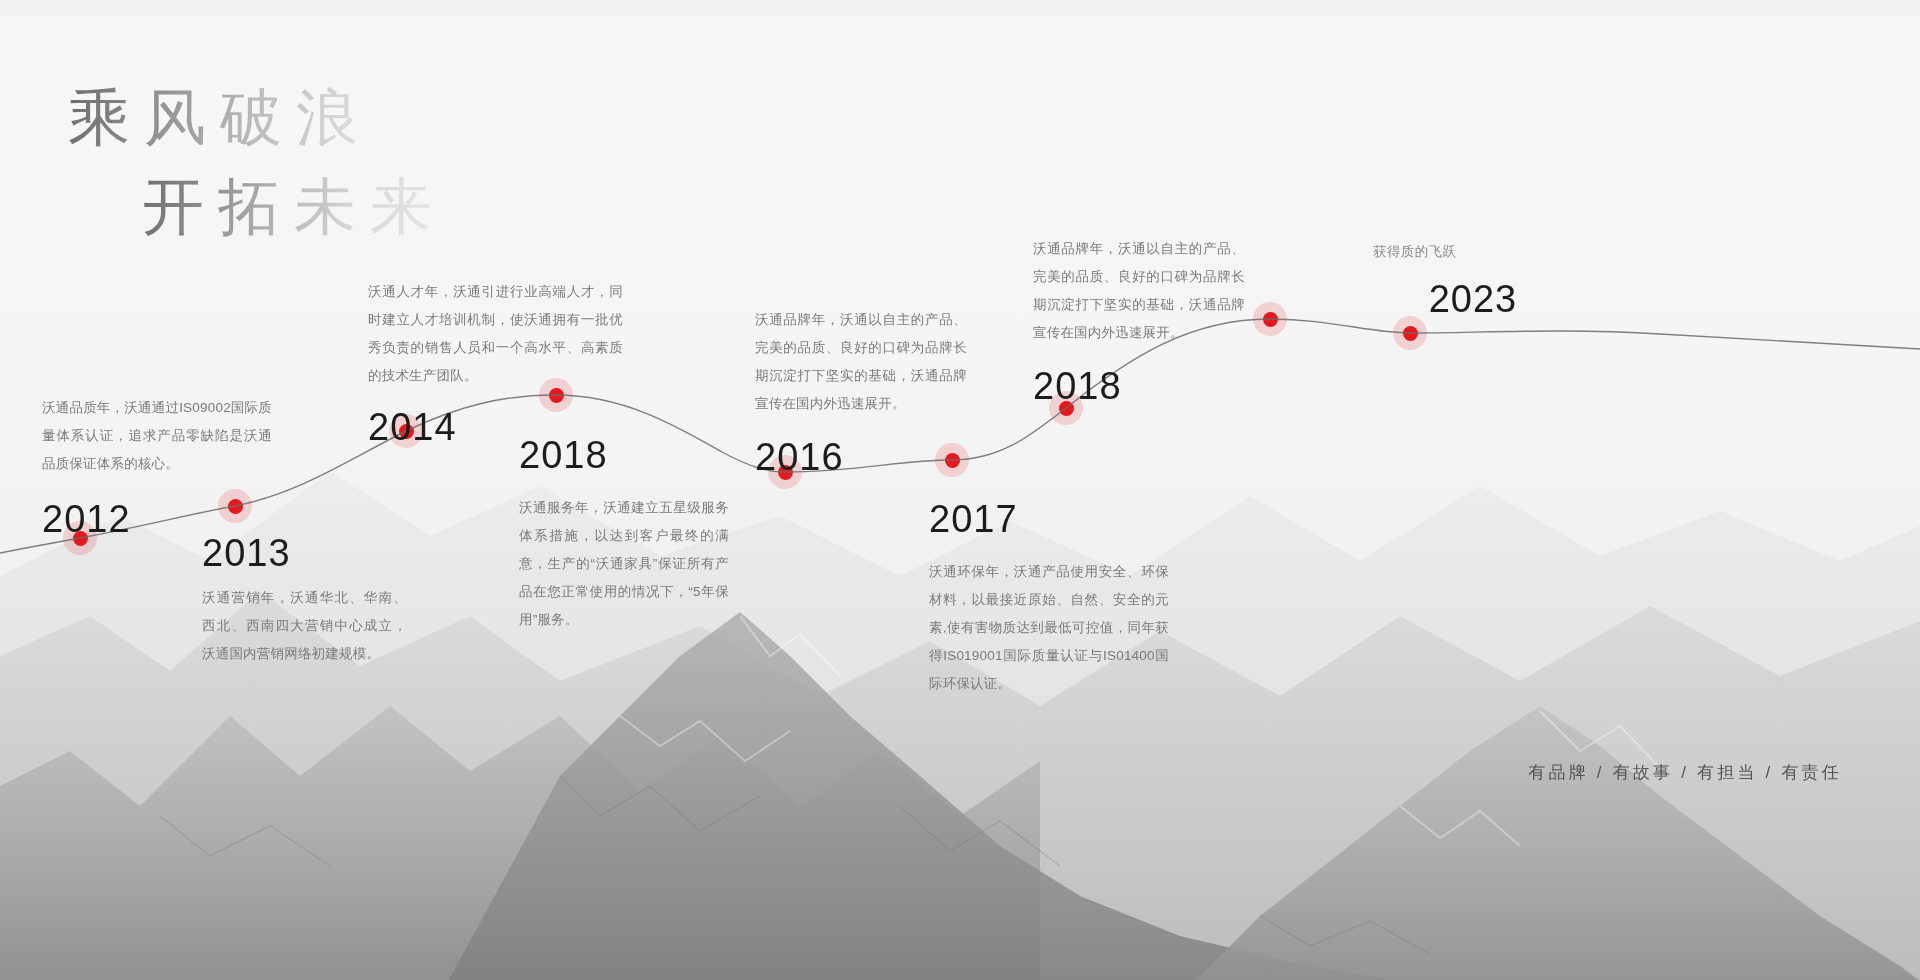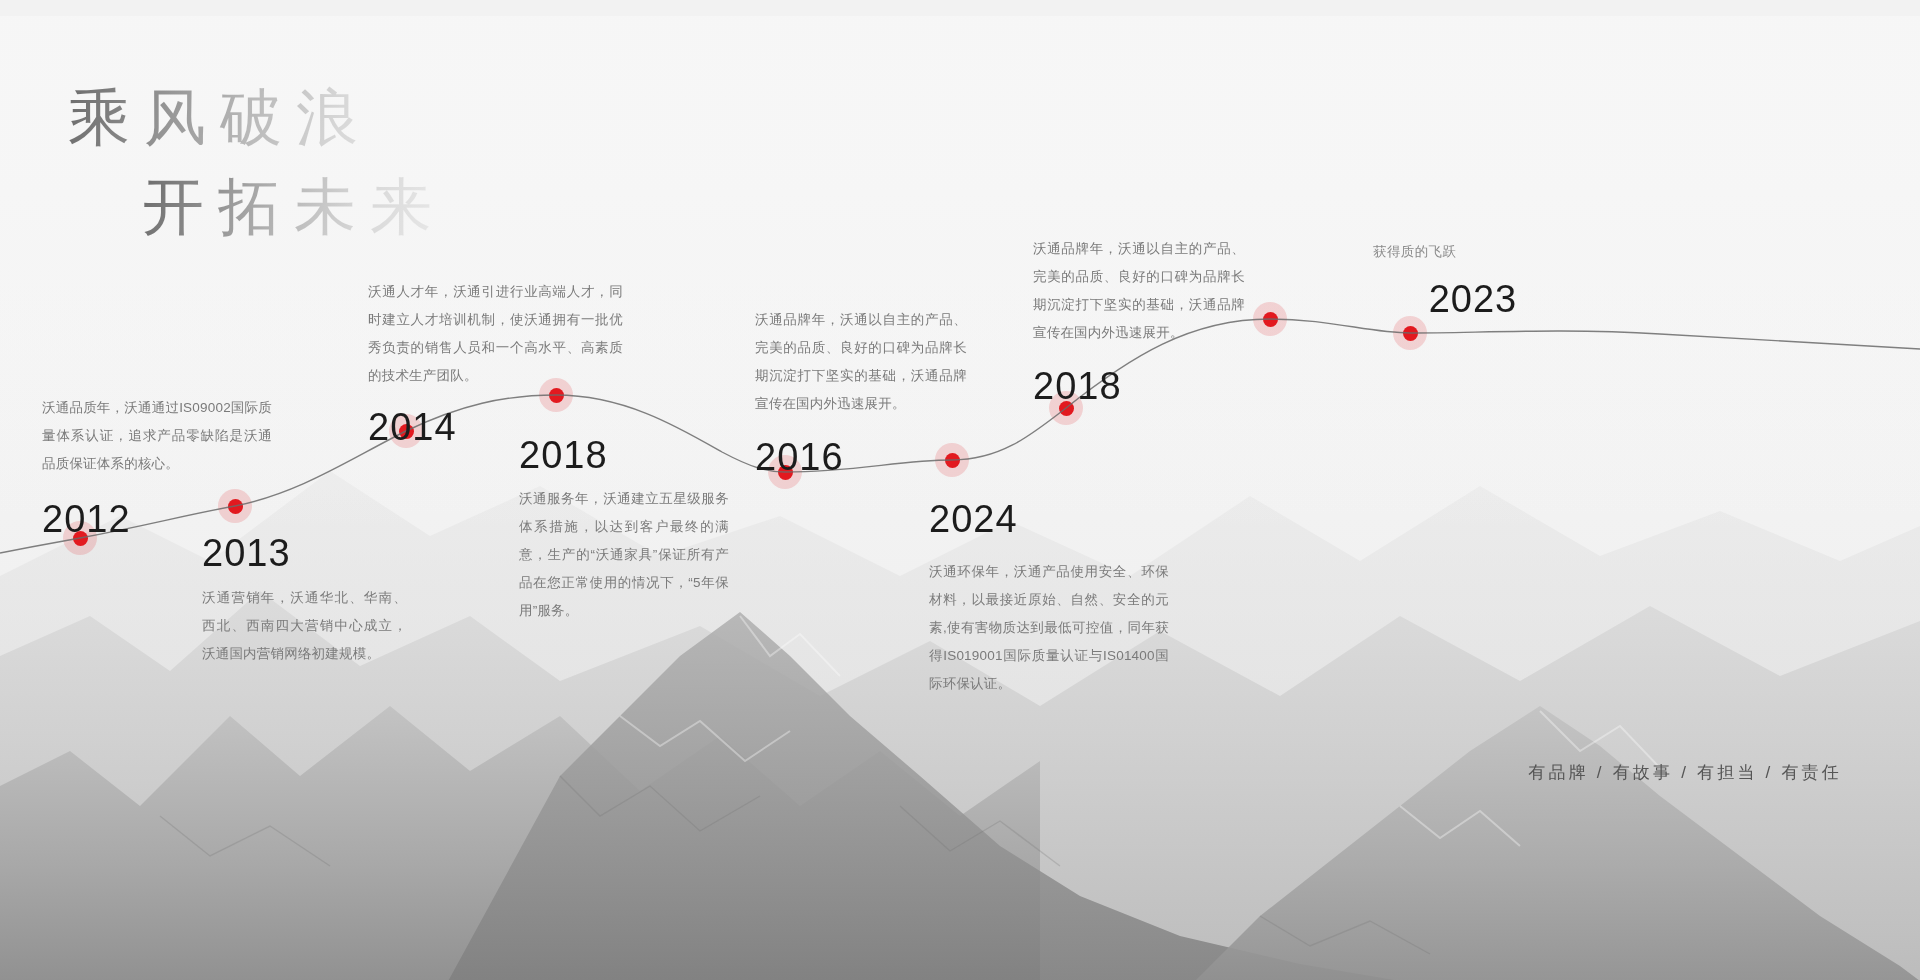--- a/index.html
+++ b/index.html
@@ -203,30 +203,30 @@
     <div class="desc" style="margin-top:12px;">沃通营销年，沃通华北、华南、西北、西南四大营销中心成立，沃通国内营销网络初建规模。</div>
   </div>
 
   <div class="block" style="left:368px; top:262px; width:255px;">
     <div class="desc">沃通人才年，沃通引进行业高端人才，同时建立人才培训机制，使沃通拥有一批优秀负责的销售人员和一个高水平、高素质的技术生产团队。</div>
     <div class="year" style="margin-top:18px;">2014</div>
   </div>
 
   <div class="block" style="left:519px; top:420px; width:210px;">
     <div class="year">2018</div>
-    <div class="desc" style="margin-top:11px;">沃通服务年，沃通建立五星级服务体系措施，以达到客户最终的满意，生产的“沃通家具”保证所有产品在您正常使用的情况下，“5年保用”服务。</div>
+    <div class="desc" style="margin-top:20px;">沃通服务年，沃通建立五星级服务体系措施，以达到客户最终的满意，生产的“沃通家具”保证所有产品在您正常使用的情况下，“5年保用”服务。</div>
   </div>
 
   <div class="block" style="left:755px; top:290px; width:212px;">
     <div class="desc">沃通品牌年，沃通以自主的产品、完美的品质、良好的口碑为品牌长期沉淀打下坚实的基础，沃通品牌宣传在国内外迅速展开。</div>
     <div class="year" style="margin-top:20px;">2016</div>
   </div>
 
   <div class="block" style="left:929px; top:484px; width:240px;">
-    <div class="year">2024</div>
+    <div class="year">2017</div>
     <div class="desc" style="margin-top:20px;">沃通环保年，沃通产品使用安全、环保材料，以最接近原始、自然、安全的元素,使有害物质达到最低可控值，同年获得IS019001国际质量认证与IS01400国际环保认证。</div>
   </div>
 
   <div class="block" style="left:1033px; top:219px; width:212px;">
     <div class="desc">沃通品牌年，沃通以自主的产品、完美的品质、良好的口碑为品牌长期沉淀打下坚实的基础，沃通品牌宣传在国内外迅速展开。</div>
     <div class="year" style="margin-top:20px;">2018</div>
   </div>
 
 
   <div class="block" style="left:1373px; top:224px; width:200px;">

